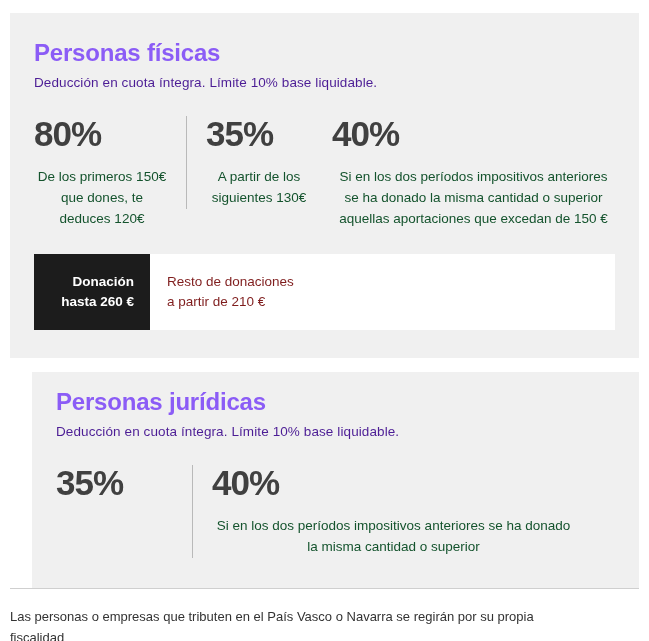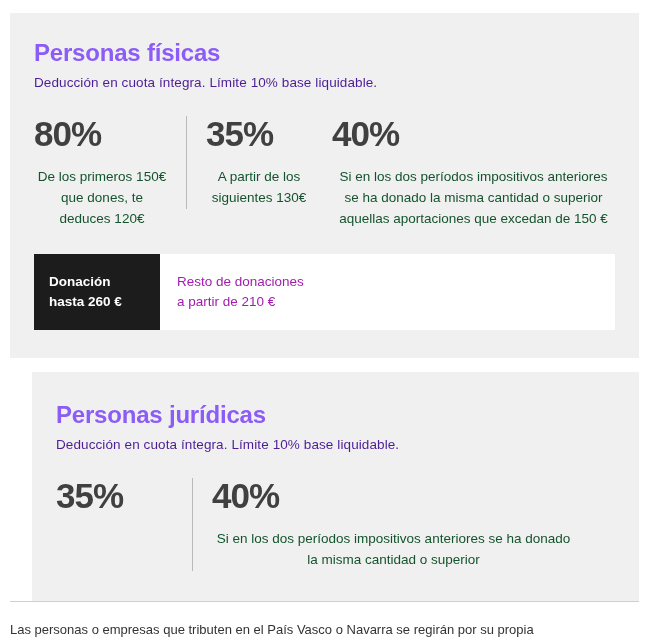--- a/index.html
+++ b/index.html
@@ -23,21 +23,21 @@
   .panel {
     background: #f0f0f0;
     margin: 0 10px;
     box-sizing: border-box;
   }
   .panel-1 {
     padding: 26px 24px 28px 24px;
     margin-top: 13px;
   }
   .panel-2 {
-    padding: 29px 24px 30px 24px;
+    padding: 16px 24px 30px 24px;
     margin-top: 14px;
     margin-left: 32px;
   }
   .section-title {
     font-size: 24px;
     font-weight: bold;
     letter-spacing: -0.2px;
     margin: 0 0 8px 0;
     color: #8b5cf6;
   }
@@ -76,30 +76,31 @@
   .p1-c2 { width: 136px; padding-left: 19px; padding-right: 10px; }
   .p1-c3 { flex: 1; padding-left: 10px; }
 
   .bars {
     display: flex;
     margin-top: 24px;
   }
   .bar-dark {
     background: #1c1c1c;
     color: #ffffff;
-    width: 126px;
+    width: 116px;
     padding: 18px 16px 18px 15px;
     box-sizing: border-box;
     font-size: 13.5px;
     font-weight: bold;
     line-height: 1.5;
+    text-align: right;
   }
   .bar-light {
     background: #ffffff;
-    color: #a21caf;
+    color: #7f1d1d;
     flex: 1;
     padding: 18px 16px 18px 17px;
     box-sizing: border-box;
     font-size: 13.5px;
     line-height: 1.5;
   }
   
   .p2-c1 { width: 136px; padding-right: 16px; }
   .p2-c2 { flex: 1; padding-left: 19px; padding-right: 40px; min-height: 86px; }
 

